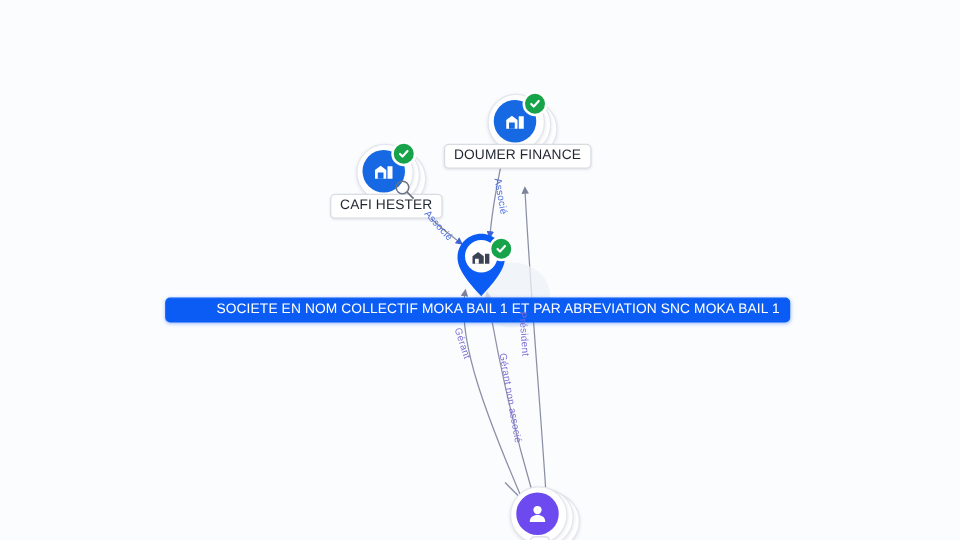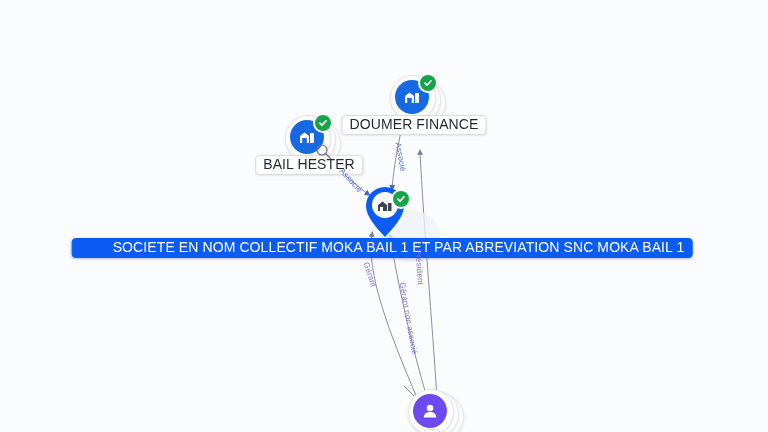--- a/index.html
+++ b/index.html
@@ -113,21 +113,21 @@
   }
   
   .node-label {
     position: absolute;
     transform: translate(-50%, 0);
     white-space: nowrap;
     background: #ffffff;
     border: 1px solid #d9dce3;
     border-radius: 4px;
     padding: 2px 7px 3px 7px;
-    font-size: 14px;
+    font-size: 11px;
     line-height: 13px;
     color: #1f2733;
     box-shadow: 0 1px 2px rgba(30,40,70,0.10);
     letter-spacing: .1px;
   }
   .node-label.selected {
     background: #0b5cf5;
     border-color: #0b5cf5;
     color: #ffffff;
     box-shadow: 0 1px 3px rgba(11,92,245,0.35);
@@ -207,21 +207,21 @@
         <path d="M2 5.2 L4 7.2 L8 2.8" fill="none" stroke="#ffffff" stroke-width="1.7" stroke-linecap="round" stroke-linejoin="round"></path>
       </svg>
     </div>
     <div class="magnifier">
       <svg width="18" height="18" viewBox="0 0 18 18">
         <circle cx="7" cy="7" r="5" fill="none" stroke="#6b7283" stroke-width="1.2"></circle>
         <path d="M10.8 10.8 L15.5 15.5" stroke="#6b7283" stroke-width="1.4" stroke-linecap="round"></path>
       </svg>
     </div>
   </div>
-  <div class="node-label" style="left:0px; top:16px;">BAIL HESTER</div>
+  <div class="node-label" style="left:0px; top:16px;">CAFI HESTER</div>
 </div>
 
 <div class="node" style="left:385px; top:212px;">
   <div class="pin-halo"></div>
   <div class="pin-wrap">
     <svg width="50" height="56" viewBox="0 0 50 56">
       <path d="M25 3 C14.5 3 6 11.5 6 22 C6 33 17 44 25 53 C33 44 44 33 44 22 C44 11.5 35.5 3 25 3 Z" fill="#0b5cf5"></path>
       <circle cx="25" cy="21" r="13" fill="#ffffff"></circle>
       <g>
         <path d="M18 27 L18 21 L22.5 17.5 L27 21 L27 27 Z" fill="#3c4354"></path>

